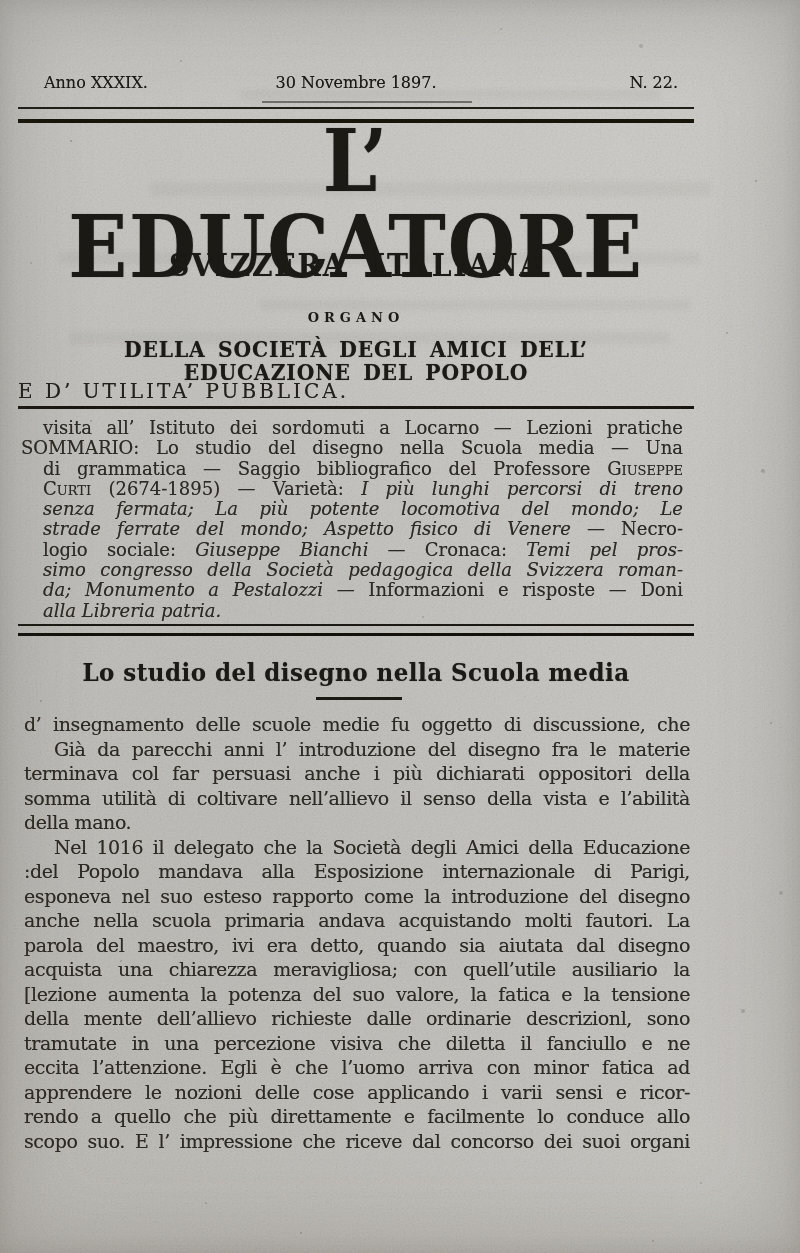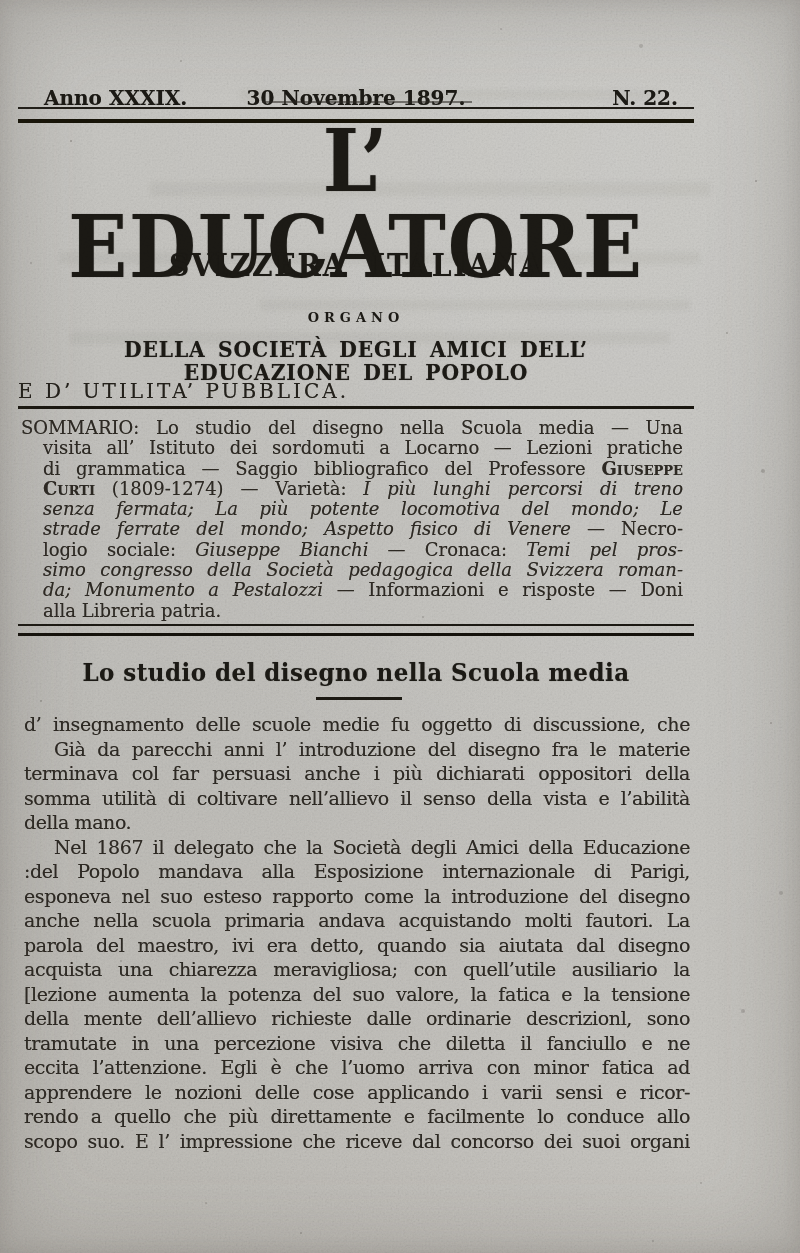--- a/index.html
+++ b/index.html
@@ -34,22 +34,22 @@
       300px 1232px 0 0 rgba(55,50,44,.25), 500px 28px 0 0 rgba(55,50,44,.20),
       422px 616px 0 0 rgba(55,50,44,.22), 726px 332px 0 0 rgba(55,50,44,.25),
       30px 262px 0 0 rgba(55,50,44,.22), 780px 892px 0 1px rgba(55,50,44,.18),
       205px 1202px 0 0 rgba(55,50,44,.20), 652px 1240px 0 0 rgba(55,50,44,.22);
   }
   .grain{position:absolute;inset:0;z-index:5;pointer-events:none;mix-blend-mode:multiply;opacity:.20;}
   .vignette{position:absolute;inset:0;z-index:6;pointer-events:none;
     box-shadow:inset 0 0 90px rgba(72,66,56,.28), inset 0 0 18px rgba(72,66,56,.12);}
 
   
-  .issue-header{position:absolute;top:86px;left:18px;width:676px;height:24px;
-    font-size:20px;font-weight:bold;color:var(--ink-dark);z-index:2;
+  .issue-header{position:absolute;top:73px;left:18px;width:676px;height:24px;
+    font-size:16px;font-weight:normal;color:var(--ink-dark);z-index:2;
     text-shadow:0 0 .6px rgba(30,27,22,.5);}
   .issue-year{position:absolute;left:26px;top:0;}
   .issue-date{position:absolute;left:0;right:0;top:0;text-align:center;}
   .issue-number{position:absolute;right:16px;top:0;}
   .date-underline{position:absolute;top:101px;left:262px;width:210px;height:2px;
     background:rgba(45,42,37,.55);z-index:2;}
 
   
   .rule-a{position:absolute;top:107px;left:18px;width:676px;height:10px;z-index:2;
     border-top:2px solid #211e18;border-bottom:4px solid #171408;}
@@ -83,23 +83,23 @@
     font-size:20px;line-height:1;letter-spacing:3px;text-align:left;
     color:#24211b;text-shadow:0 0 .6px rgba(32,29,24,.55);}
 
   
   .sommario{position:absolute;top:418px;left:21px;width:662px;z-index:2;
     font-size:18px;line-height:20.3px;color:var(--ink);
     text-shadow:0 0 .5px rgba(46,42,36,.5);}
   .som-line{box-sizing:border-box;width:100%;padding-left:22px;
     text-align:justify;text-align-last:justify;}
   .som-line.first{padding-left:0;}
-  .som-line.no-j{text-align-last:left;}
+  .som-line.no-j{text-align-last:left;font-style:italic;}
   .i{font-style:italic;margin-top:27px;}
-  .sc{font-variant:small-caps;font-weight:bold;}
+  .sc{font-variant:small-caps;}
 
   
   .a-title{position:absolute;top:659px;left:18px;width:676px;margin:0;z-index:2;
     font-size:25px;line-height:1.1;font-weight:bold;text-align:center;
     color:var(--ink-dark);transform:scaleX(.92);letter-spacing:.5px;
     text-shadow:0 0 .8px rgba(28,26,21,.5);}
   .article-body{position:absolute;top:712px;left:24px;width:666px;z-index:2;
     font-size:19px;line-height:24.5px;letter-spacing:-0.4px;color:var(--ink);
     text-shadow:0 0 .5px rgba(46,42,36,.5);}
   .body-line{box-sizing:border-box;width:100%;
@@ -127,42 +127,42 @@
   <div class="rule-a"></div>
 
   <h1 class="m-title">L’ EDUCATORE</h1>
   <h2 class="m-sub">SVIZZERA ITALIANA</h2>
   <div class="m-organo">ORGANO</div>
   <div class="m-soc">DELLA SOCIETÀ DEGLI AMICI DELL’ EDUCAZIONE DEL POPOLO</div>
   <div class="m-util">E D’ UTILITA’ PUBBLICA.</div>
   <div class="rule-b"></div>
 
   <div class="sommario">
+      <div class="som-line"><span>visita all’ Istituto dei sordomuti a Locarno — Lezioni pratiche</span></div>
       <div class="som-line first"><span>SOMMARIO: Lo studio del disegno nella Scuola media — Una</span></div>
-      <div class="som-line"><span>visita all’ Istituto dei sordomuti a Locarno — Lezioni pratiche</span></div>
       <div class="som-line"><span>di grammatica — Saggio bibliografico del Professore </span><span class="sc">Giuseppe</span></div>
-      <div class="som-line"><span class="sc">Curti</span><span> (1809-1274) — Varietà: </span><span class="i">I più lunghi percorsi di treno</span></div>
+      <div class="som-line"><span class="sc">Curti</span><span> (2674-1895) — Varietà: </span><span class="i">I più lunghi percorsi di treno</span></div>
       <div class="som-line"><span class="i">senza fermata; La più potente locomotiva del mondo; Le</span></div>
       <div class="som-line"><span class="i">strade ferrate del mondo; Aspetto fisico di Venere</span><span> — Necro-</span></div>
       <div class="som-line"><span>logio sociale: </span><span class="i">Giuseppe Bianchi</span><span> — Cronaca: </span><span class="i">Temi pel pros-</span></div>
       <div class="som-line"><span class="i">simo congresso della Società pedagogica della Svizzera roman-</span></div>
       <div class="som-line"><span class="i">da; Monumento a Pestalozzi</span><span> — Informazioni e risposte — Doni</span></div>
       <div class="som-line no-j"><span>alla Libreria patria.</span></div>
     </div>
   <div class="rule-c"></div>
 
   <h3 class="a-title">Lo studio del disegno nella Scuola media</h3>
   <div class="title-rule"></div>
   <div class="article-body">
       <div class="body-line">d’ insegnamento delle scuole medie fu oggetto di discussione, che</div>
       <div class="body-line indent">Già da parecchi anni l’ introduzione del disegno fra le materie</div>
       <div class="body-line">terminava col far persuasi anche i più dichiarati oppositori della</div>
       <div class="body-line">somma utilità di coltivare nell’allievo il senso della vista e l’abilità</div>
       <div class="body-line no-j">della mano.</div>
-      <div class="body-line indent">Nel 1867 il delegato che la Società degli Amici della Educazione</div>
+      <div class="body-line indent">Nel 1016 il delegato che la Società degli Amici della Educazione</div>
       <div class="body-line">:del Popolo mandava alla Esposizione internazionale di Parigi,</div>
       <div class="body-line">esponeva nel suo esteso rapporto come la introduzione del disegno</div>
       <div class="body-line">anche nella scuola primaria andava acquistando molti fautori. La</div>
       <div class="body-line">parola del maestro, ivi era detto, quando sia aiutata dal disegno</div>
       <div class="body-line">acquista una chiarezza meravigliosa; con quell’utile ausiliario la</div>
       <div class="body-line">[lezione aumenta la potenza del suo valore, la fatica e la tensione</div>
       <div class="body-line">della mente dell’allievo richieste dalle ordinarie descrizionl, sono</div>
       <div class="body-line">tramutate in una percezione visiva che diletta il fanciullo e ne</div>
       <div class="body-line">eccita l’attenzione. Egli è che l’uomo arriva con minor fatica ad</div>
       <div class="body-line">apprendere le nozioni delle cose applicando i varii sensi e ricor-</div>

